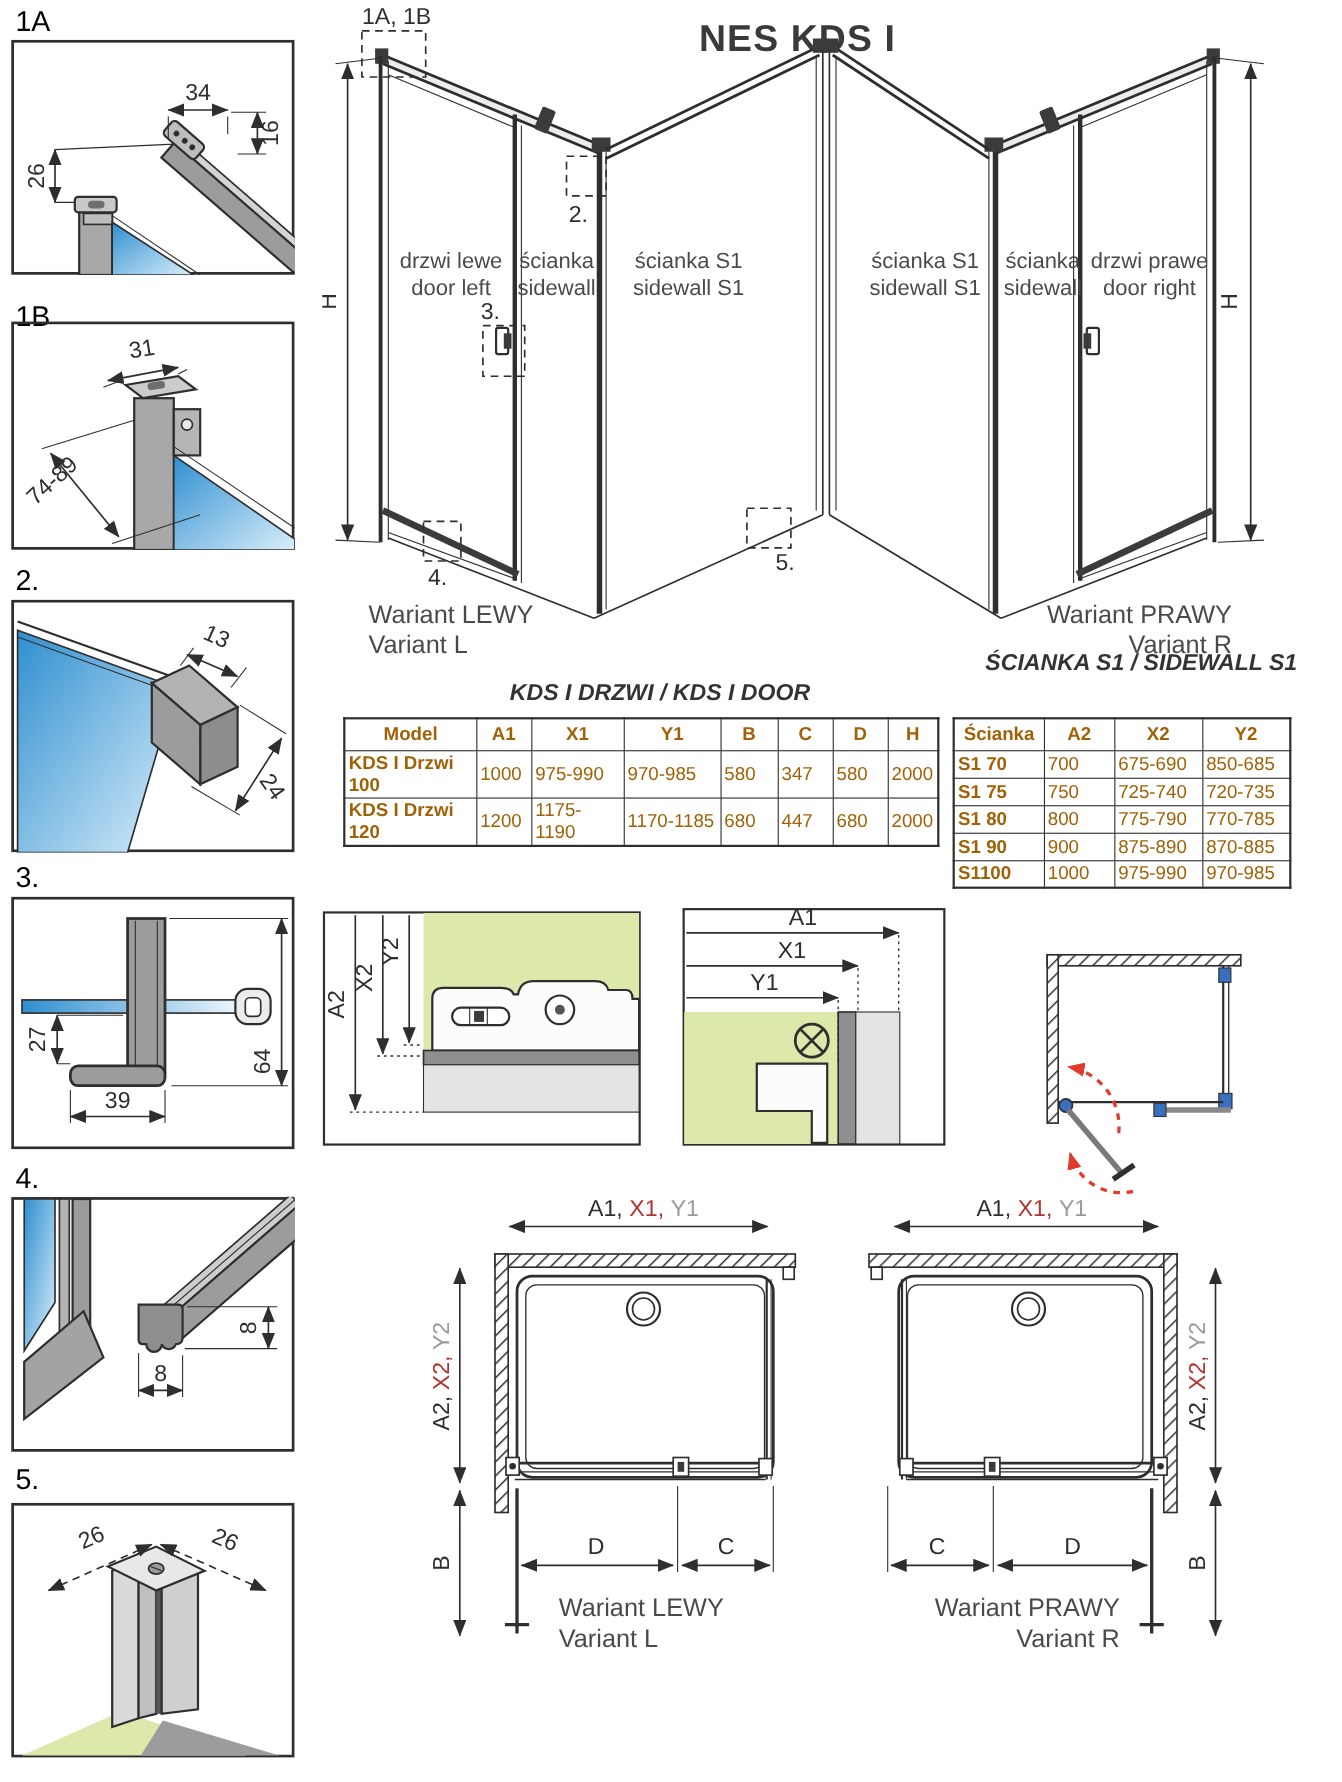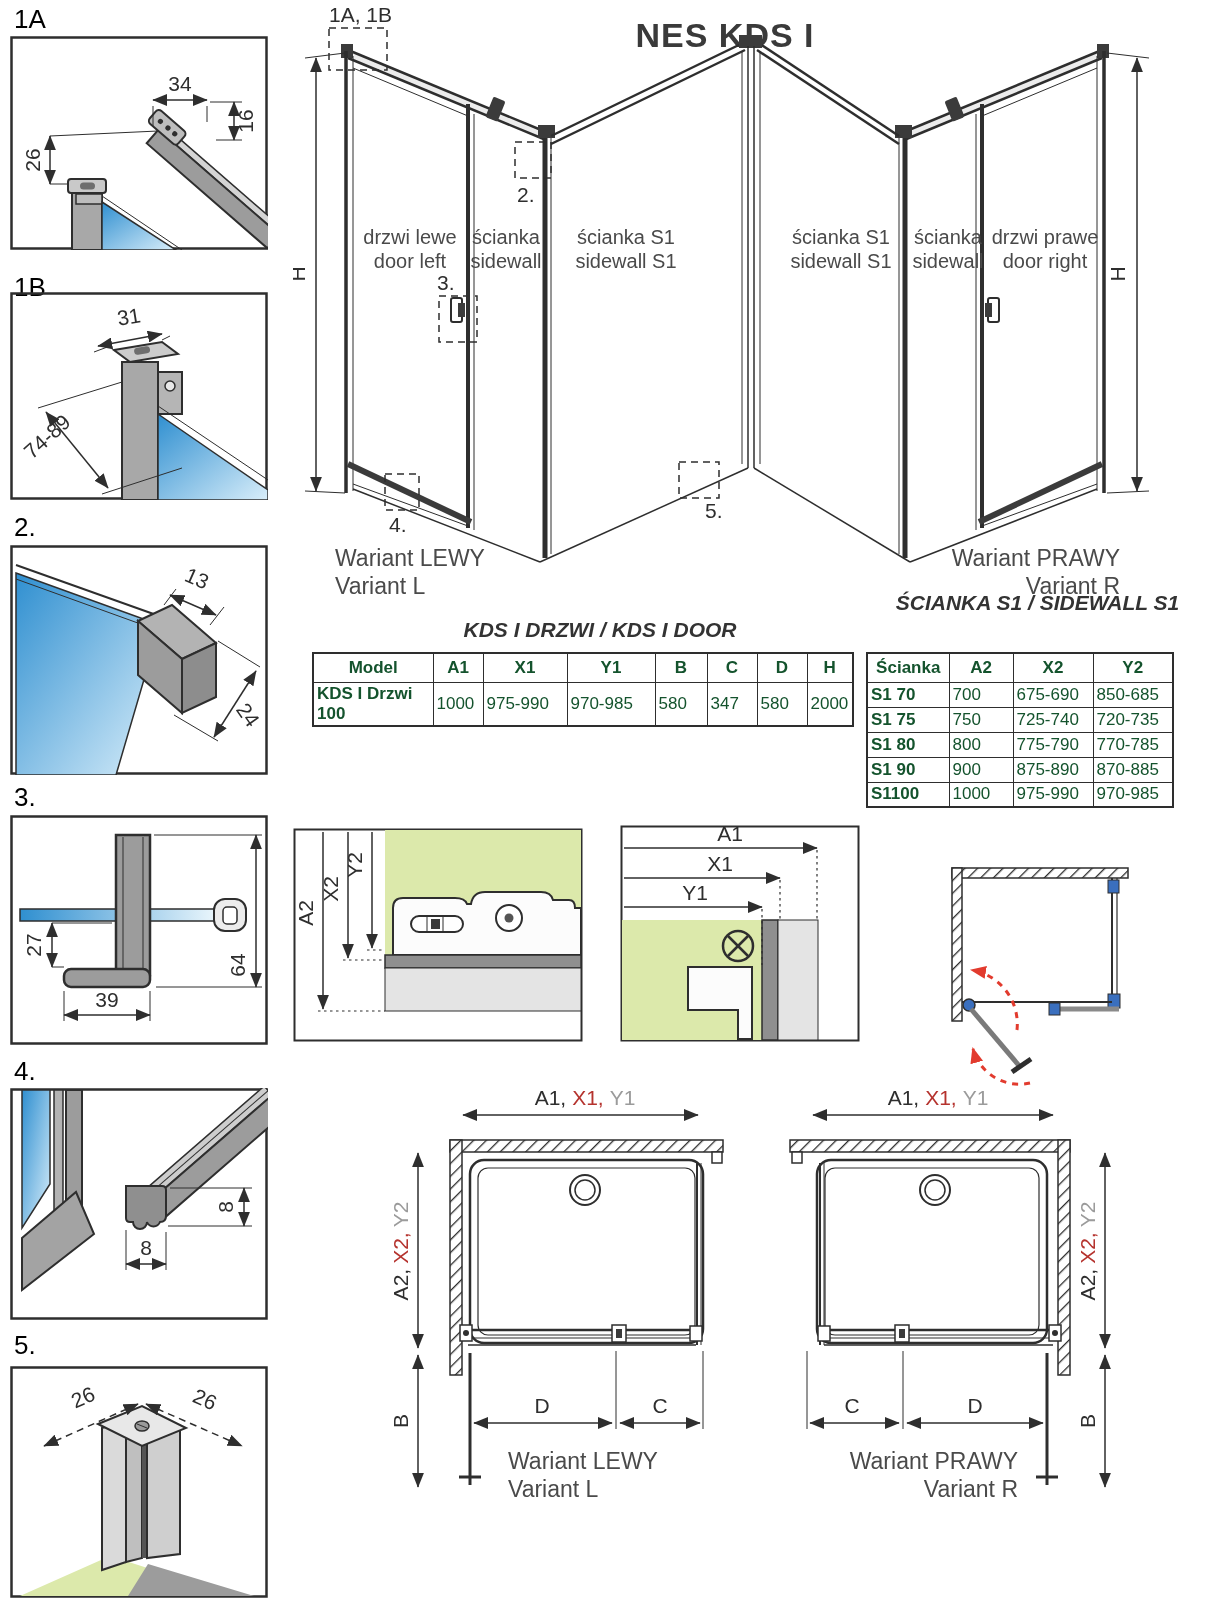--- a/index.html
+++ b/index.html
@@ -4,21 +4,21 @@
 <style>
 *{box-sizing:border-box}
 body{margin:0;background:#fff}
 .page{position:relative;width:1220px;height:1620px;background:#fff;font-family:"Liberation Sans",sans-serif;color:#2e2e2e;overflow:hidden}
 .abs{position:absolute}
 .title{font-size:34px;font-weight:bold;color:#3a3a3a;letter-spacing:1px;text-align:center}
 .dlabel{font-size:26px;color:#000000}
 .tbl-title{font-size:21px;font-weight:bold;font-style:italic;color:#333;text-align:center}
 table{border-collapse:collapse}
 .dtable{border:2.5px solid #2e2e2e}
-.dtable th,.dtable td{border:1.6px solid #2e2e2e;font-size:17px;padding:1px 3px;color:#14532d;height:25px}
+.dtable th,.dtable td{border:1.6px solid #2e2e2e;font-size:17px;padding:1px 3px;color:#a16207;height:25px}
 .dtable th{font-weight:bold;height:29px}
 td.model{font-weight:bold;}
 .c-x{color:#b5332e}.c-y{color:#9b9b9b}.c-b{color:#3c64b5}.c-g{color:#50ae4b}.c-d{color:#55519e}
 .tx-red{fill:#b5332e}.tx-gray{fill:#9b9b9b}.tx-blue{fill:#3c64b5}.tx-green{fill:#50ae4b}.tx-purple{fill:#55519e}
 svg text{font-family:"Liberation Sans",sans-serif}
 .dim{stroke:#2e2e2e;stroke-width:1.5;fill:none}
 .thick{stroke:#2e2e2e;fill:none}
 .thin{stroke:#2e2e2e;stroke-width:1;fill:none}
 .dash{stroke:#2e2e2e;stroke-width:1.5;fill:none;stroke-dasharray:7 5}
 .dot{stroke:#2e2e2e;stroke-width:1.2;fill:none;stroke-dasharray:2.5 3.5}
@@ -364,20 +364,30 @@
     <tr>
       <td class="model">KDS I Drzwi 100</td>
       <td>1000</td>
       <td>975-990</td>
       <td>970-985</td>
       <td>580</td>
       <td>347</td>
       <td>580</td>
       <td>2000</td>
     </tr>
+    <tr>
+      <td class="model">KDS I Drzwi 120</td>
+      <td>1200</td>
+      <td>1175-1190</td>
+      <td>1170-1185</td>
+      <td>680</td>
+      <td>447</td>
+      <td>680</td>
+      <td>2000</td>
+    </tr>
   </tbody>
 </table>
 
 <div class="abs tbl-title" style="left:860px;top:591px;width:355px">ŚCIANKA S1 / SIDEWALL S1</div>
 <table class="abs dtable" style="left:866px;top:652px">
   <colgroup>
         <col style="width:82px">
         <col style="width:64px">
         <col style="width:80px">
         <col style="width:80px">

